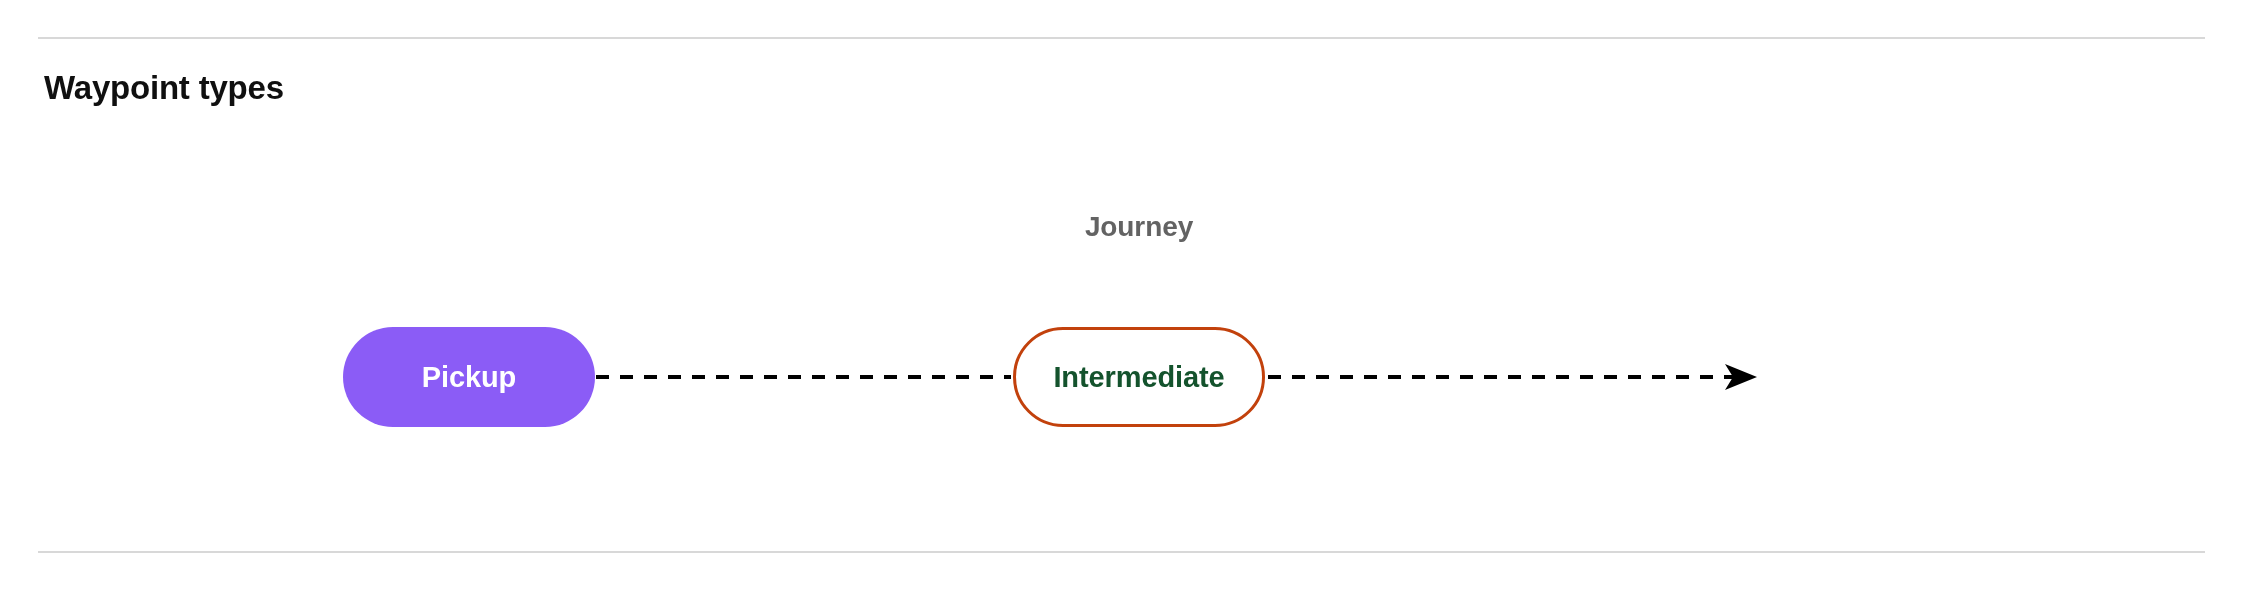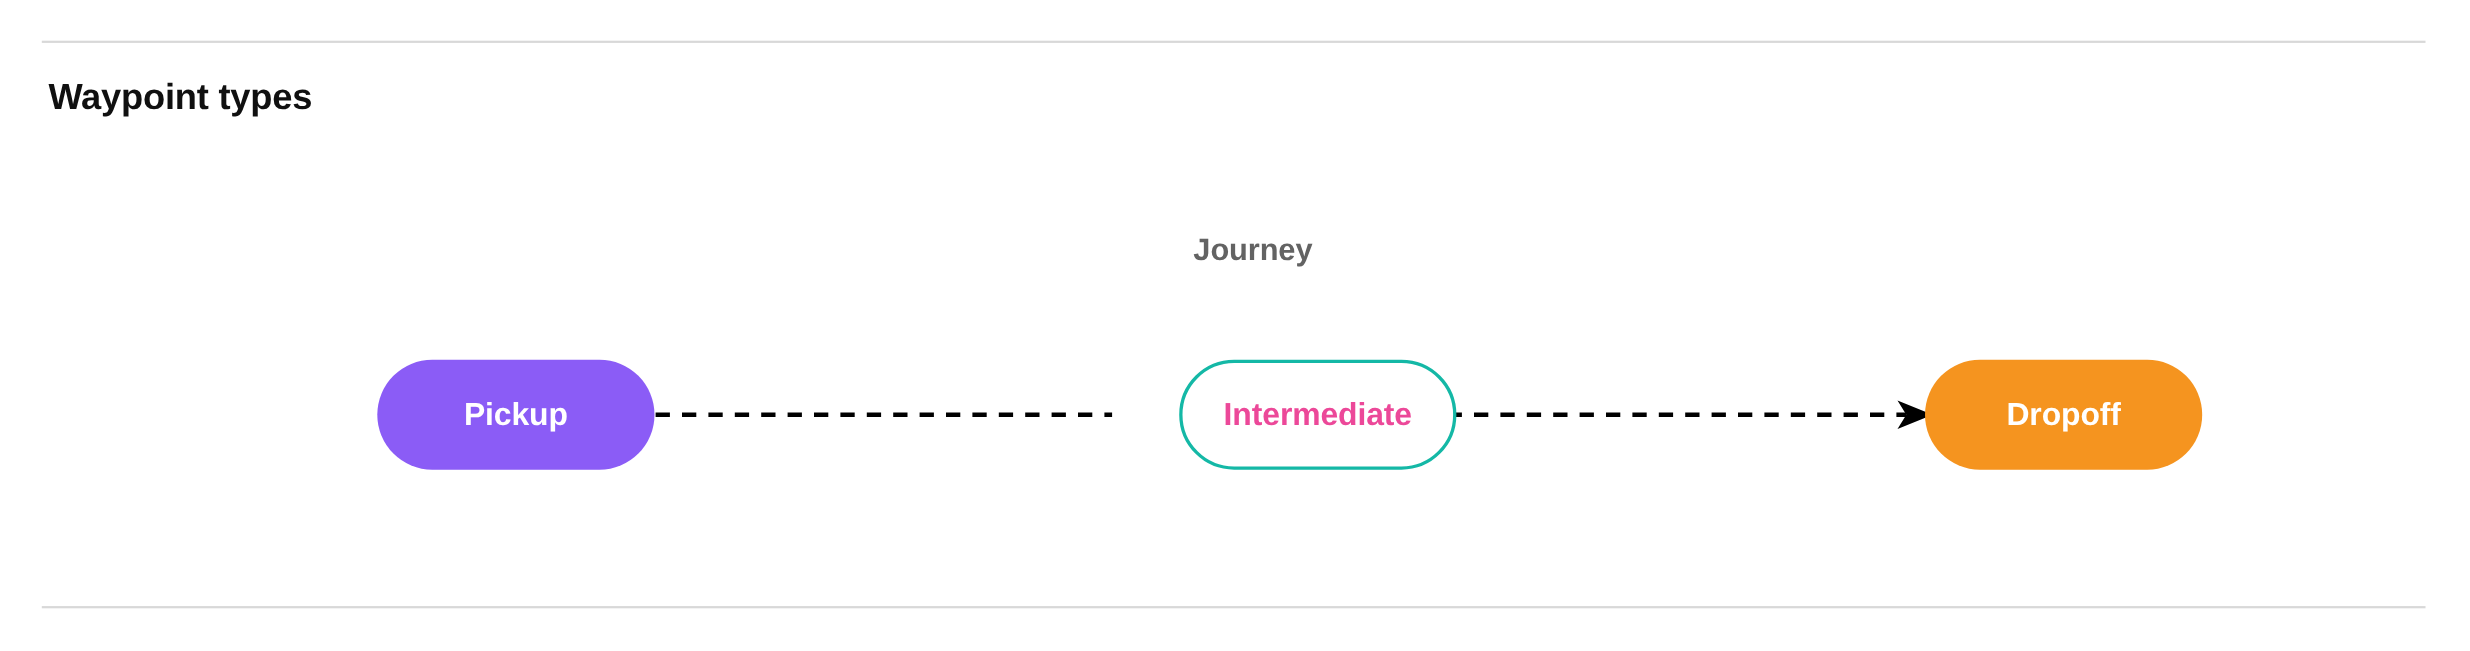--- a/index.html
+++ b/index.html
@@ -83,24 +83,24 @@
     white-space: nowrap;
   }
 
   .node.pickup {
     left: 343px;
     background: #8b5cf6;
     color: #ffffff;
   }
 
   .node.intermediate {
-    left: 1072px;
+    left: 1013px;
     background: #ffffff;
-    border: 3px solid #14b8a6;
-    color: #ec4899;
+    border: 3px solid #c2410c;
+    color: #14532d;
   }
 
   .node.dropoff {
     left: 1750px;
     background: #F5941F;
     color: #ffffff;
   }
 
   .edges {
     position: absolute;
@@ -135,21 +135,18 @@
     </svg>
 
     <div class="node pickup">
       <span>Pickup</span>
     </div>
 
     <div class="node intermediate">
       <span>Intermediate</span>
     </div>
 
-    <div class="node dropoff">
-      <span>Dropoff</span>
-    </div>
 
   </div>
 
   <div class="divider bottom"></div>
 
 </div>
 
 </body></html>

